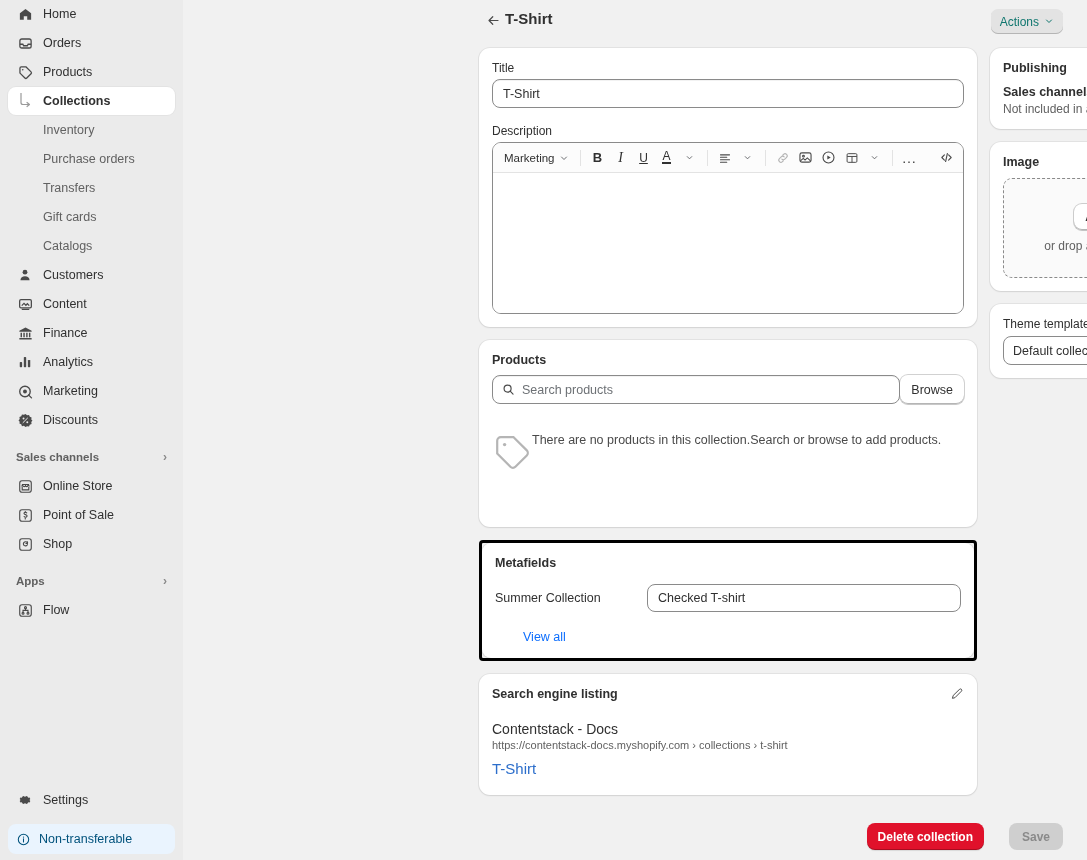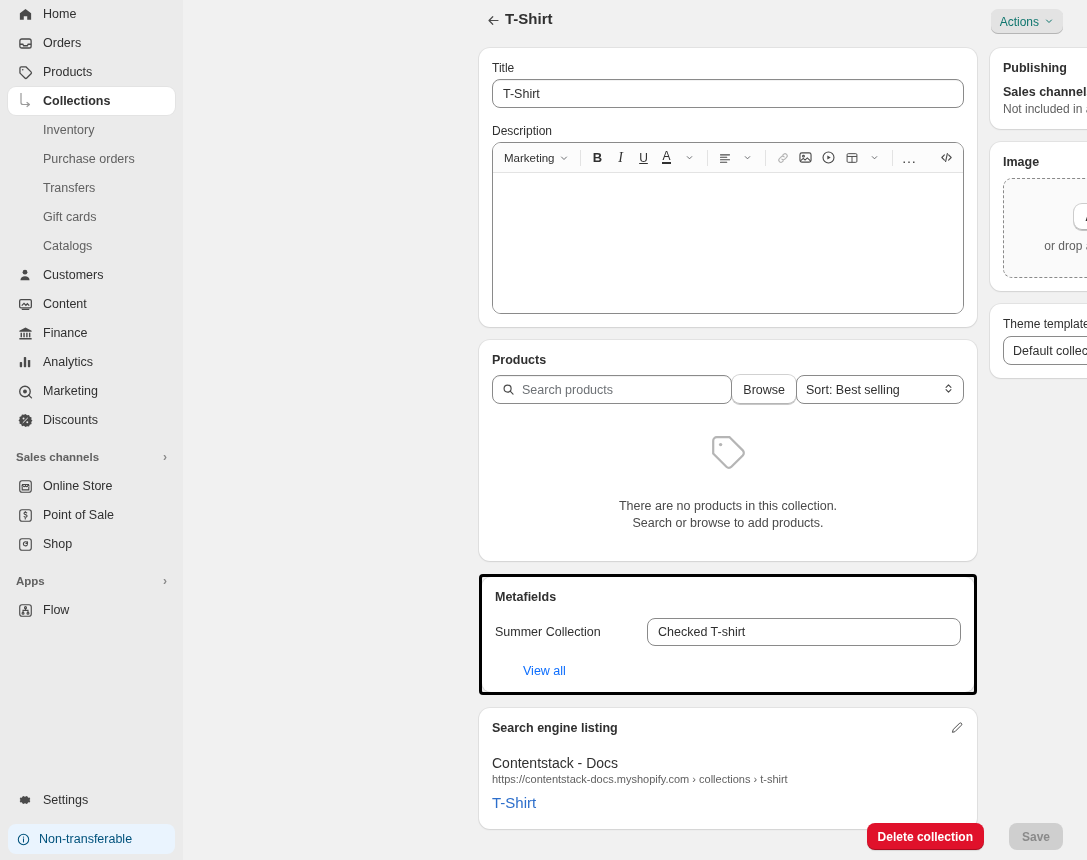--- a/index.html
+++ b/index.html
@@ -223,21 +223,21 @@
     width: 168px; height: 29px;
     border: 1px solid #8a8a8a;
     border-radius: 8px;
     background: #fff;
     padding: 0 9px;
     font-size: 12.5px; color: #303030;
     cursor: pointer;
   }
   .sort-select .lbl { flex: 1; }
   .empty-state {
-    display: flex; flex-direction: column; align-items: center;
+    display: flex; flex-direction: row; align-items: flex-start;
     padding: 28px 0 16px 0;
   }
   .empty-state .tagicon { color: #b5b5b5; margin-bottom: 22px; }
   .empty-state .line {
     font-size: 12.5px; color: #4a4a4a; line-height: 17px;
   }
 
   
   .highlight-box {
     border: 3px solid #000000;
@@ -650,28 +650,20 @@
             <div class="search-wrap">
               <span class="ico">
                 <svg width="13" height="13" viewBox="0 0 20 20" fill="none" stroke="currentColor" stroke-width="1.8" stroke-linecap="round">
                     <circle cx="8.6" cy="8.6" r="5.4"></circle>
                     <path d="M12.6 12.6 17 17"></path>
                   </svg>
               </span>
               <input placeholder="Search products" style="">
             </div>
             <button class="btn-plain">Browse</button>
-            <div class="sort-select">
-              <span class="lbl">Sort: Best selling</span>
-              <span>
-                <svg width="11" height="13" viewBox="0 0 12 16" fill="none" stroke="#4a4a4a" stroke-width="1.4" stroke-linecap="round" stroke-linejoin="round">
-                    <path d="M3 6.5 6 3.5l3 3M3 9.5l3 3 3-3"></path>
-                  </svg>
-              </span>
-            </div>
           </div>
           <div class="empty-state">
             <span class="tagicon">
               <svg width="40" height="40" viewBox="0 0 20 20" fill="none" stroke="currentColor" stroke-width="1.1">
                   <path d="M10.8 2.6 17.4 9.2a1.8 1.8 0 0 1 0 2.5l-5.7 5.7a1.8 1.8 0 0 1-2.5 0L2.6 10.8V4.4a1.8 1.8 0 0 1 1.8-1.8z"></path>
                   <circle cx="6.3" cy="6.3" r=".85" fill="currentColor" stroke="none"></circle>
                 </svg>
             </span>
             <div class="line">There are no products in this collection.</div>
             <div class="line">Search or browse to add products.</div>

